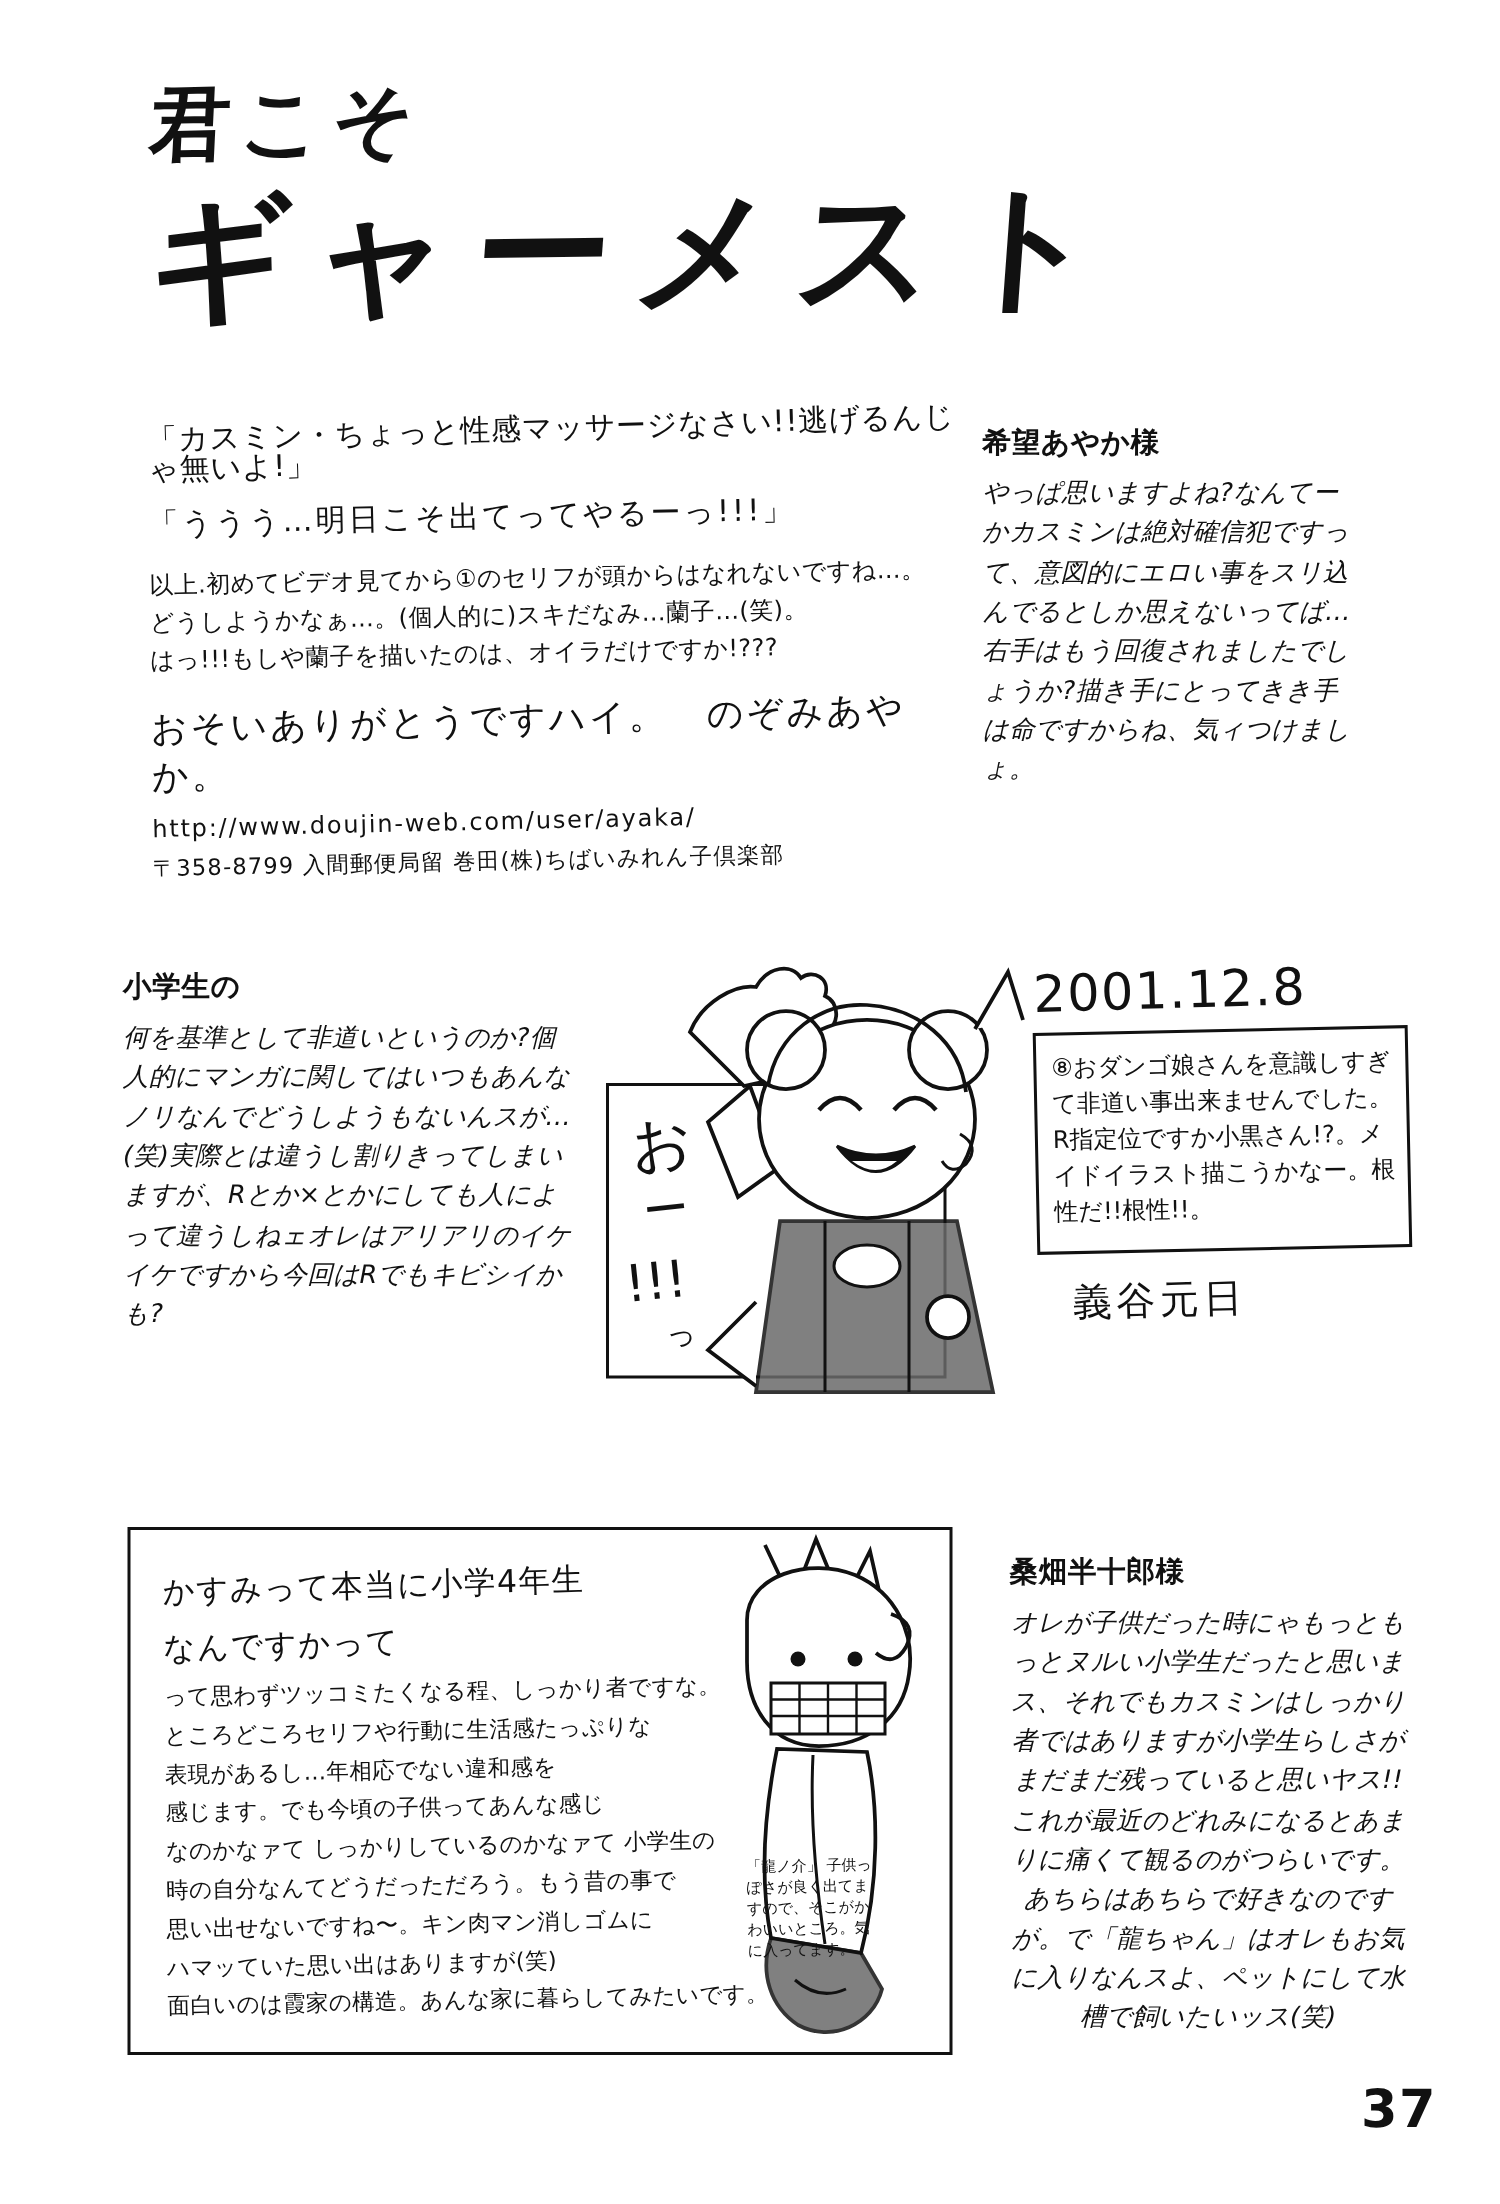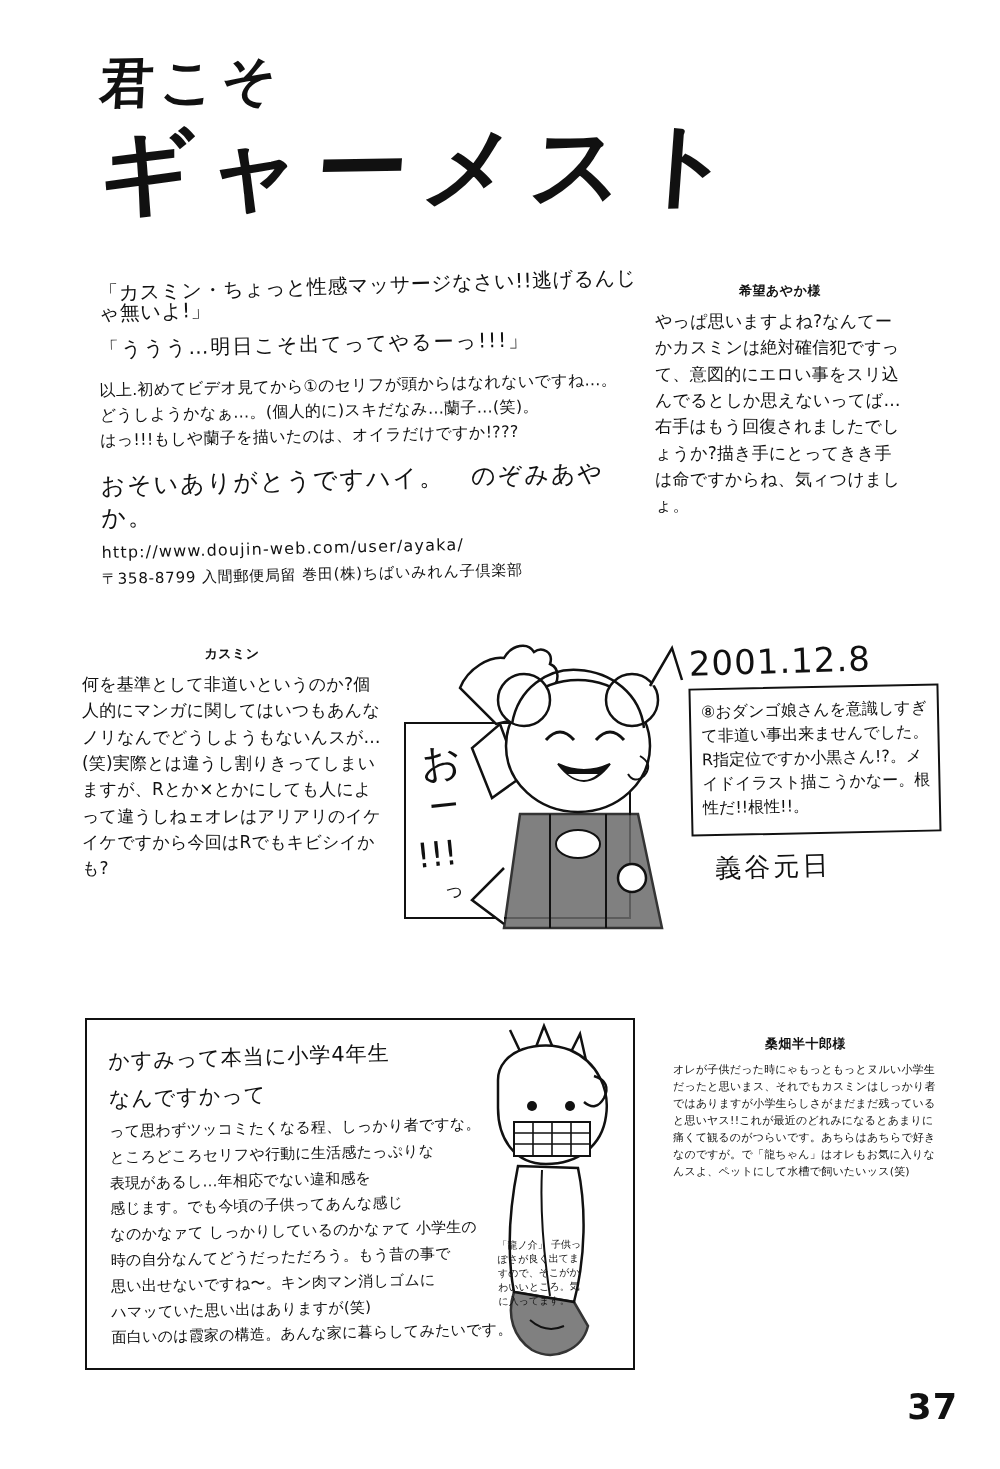--- a/index.html
+++ b/index.html
@@ -112,30 +112,30 @@
   }
 
   
   .col-ayaka {
     position: absolute;
     left: 655px;
     top: 282px;
     width: 250px;
   }
   .col-name {
-    font-size: 13px;
+    font-size: 19px;
     font-weight: bold;
     margin-bottom: 8px;
     letter-spacing: 0.5px;
-    text-align: center;
   }
   .col-body {
     font-size: 17px;
     line-height: 1.55;
     letter-spacing: 0.2px;
+    font-style: italic;
   }
 
   
   .col-yoshitani {
     position: absolute;
     left: 82px;
     top: 645px;
     width: 300px;
   }
   .col-yoshitani .col-body {
@@ -231,22 +231,23 @@
   }
 
   .col-kuwabatake {
     position: absolute;
     left: 655px;
     top: 1035px;
     width: 265px;
     margin-left: 18px;
   }
   .col-kuwabatake .col-body {
-    font-size: 11px;
+    font-size: 17px;
     line-height: 1.55;
+    text-align: center;
   }
 
   .page-number {
     position: absolute;
     right: 42px;
     bottom: 42px;
     font-size: 35px;
     font-weight: bold;
     letter-spacing: 1px;
   }
@@ -273,21 +274,21 @@
     <span class="url">http://www.doujin-web.com/user/ayaka/</span>
     <span class="addr">〒358-8799 入間郵便局留 巻田(株)ちばいみれん子倶楽部</span>
   </div>
 
   <div class="col-ayaka">
     <div class="col-name">希望あやか様</div>
     <div class="col-body">やっぱ思いますよね?なんてーかカスミンは絶対確信犯ですって、意図的にエロい事をスリ込んでるとしか思えないってば…右手はもう回復されましたでしょうか?描き手にとってきき手は命ですからね、気ィつけましょ。</div>
   </div>
 
   <div class="col-yoshitani">
-    <div class="col-name">カスミン</div>
+    <div class="col-name">小学生の</div>
     <div class="col-body">何を基準として非道いというのか?個人的にマンガに関してはいつもあんなノリなんでどうしようもないんスが…(笑)実際とは違うし割りきってしまいますが、Rとか×とかにしても人によって違うしねェオレはアリアリのイケイケですから今回はRでもキビシイかも?</div>
   </div>
 
   <div class="middle-art">
     <svg width="320" height="340" viewBox="0 0 320 340">
 
       <path d="M5 95 L230 95 L230 290 L5 290 Z" fill="none" stroke="#111" stroke-width="2"></path>
 
       <text x="22" y="150" font-family="DejaVu Sans, sans-serif" font-size="40" fill="#111" transform="rotate(-6 22 150)">お</text>
       <text x="30" y="190" font-family="DejaVu Sans, sans-serif" font-size="30" fill="#111" transform="rotate(-6 30 190)">ー</text>

